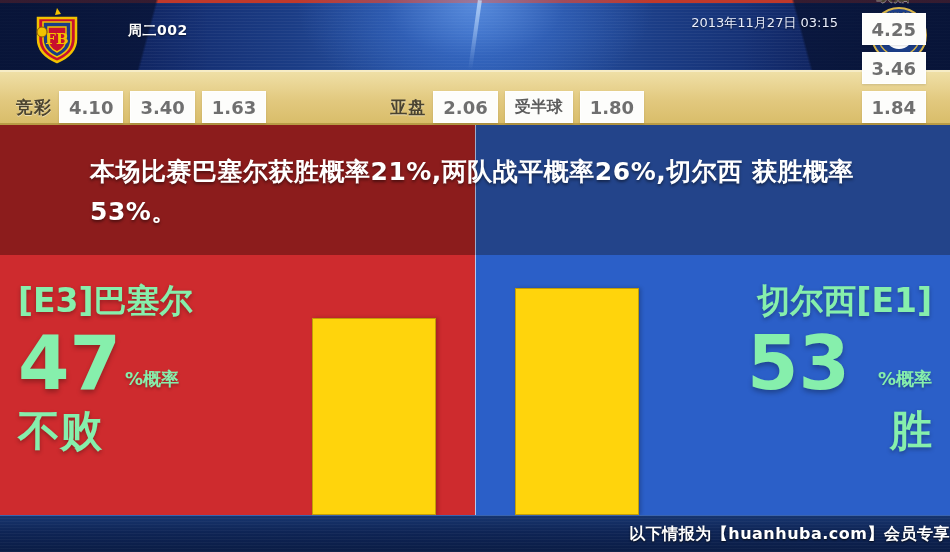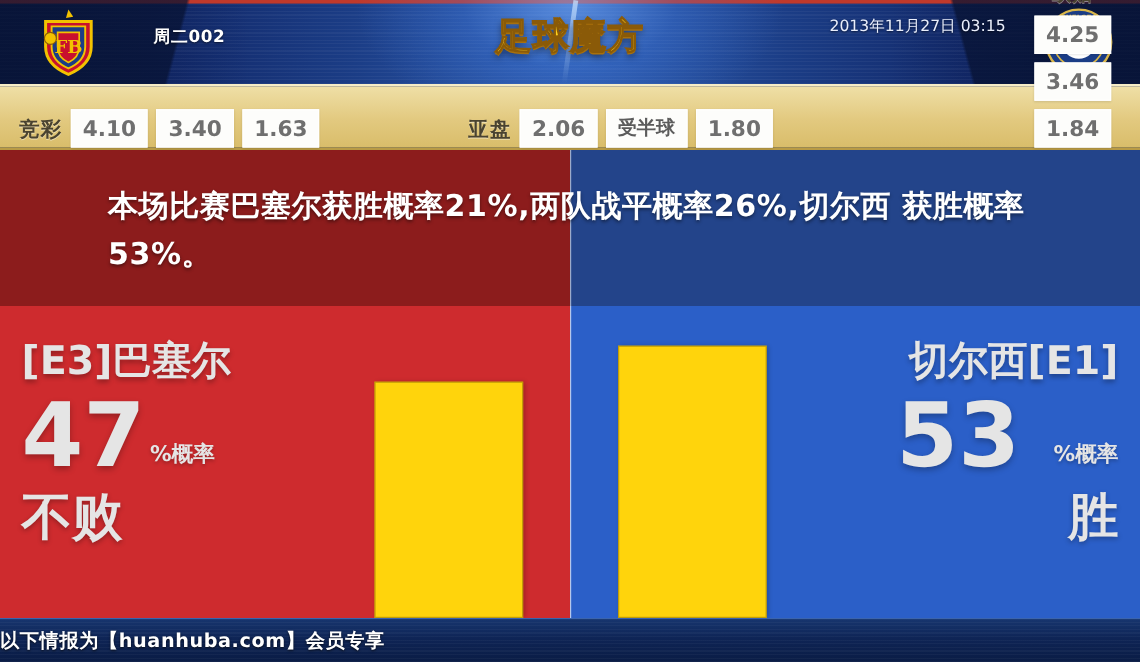--- a/index.html
+++ b/index.html
@@ -131,21 +131,21 @@
   .bar{
     position:absolute; width:124px;
     background:#ffd40c;
     border:1px solid rgba(120,90,0,.45);
     box-shadow:2px 0 4px rgba(0,0,0,.22);
   }
   .bar-left{  left:312px; top:318px; height:197px; }
   .bar-right{ left:515px; top:288px; height:227px; }
 
   
-  .team-block{ position:absolute; color:#e5e5e5; }
+  .team-block{ position:absolute; color:#86efac; }
   .team-left{  left:18px;  top:282px; width:290px; text-align:left; }
   .team-right{ right:18px; top:282px; width:290px; text-align:right; }
   .team-name{
     font-size:33px; font-weight:bold; line-height:38px; letter-spacing:0px;
     text-shadow:0 2px 4px rgba(0,0,0,.3);
     white-space:nowrap;
   }
   .prob-row{
     display:flex; align-items:flex-end; margin-top:6px;
   }
@@ -164,21 +164,21 @@
     font-size:42px; font-weight:bold; line-height:46px; margin-top:8px;
     text-shadow:0 2px 4px rgba(0,0,0,.3);
   }
 
   
   .footer{
     position:absolute; left:0; top:515px; width:950px; height:37px;
     background:
       repeating-linear-gradient(0deg, rgba(255,255,255,.035) 0 1px, transparent 1px 3px),
       linear-gradient(180deg,#17356e 0%, #0e2455 45%, #0a1c45 100%);
-    display:flex; align-items:center; justify-content:flex-start;
+    display:flex; align-items:center; justify-content:flex-end;
     border-top:1px solid #3b64ad;
   }
   .footer-text{
     color:#ffffff; font-size:16px; font-weight:bold; letter-spacing:.5px;
     text-shadow:0 1px 2px rgba(0,0,0,.75);
   }
 </style>
 </head>
 <body>
 
@@ -197,21 +197,20 @@
         <path d="M10 12 L48 12 L48 33 Q48 48 29 56 Q10 48 10 33 Z" fill="#c8102e" stroke="#f2c200" stroke-width="2.5"></path>
         <path d="M15 16 L43 16 L43 33 Q43 45 29 51 Q15 45 15 33 Z" fill="#1b3d86" stroke="#f2c200" stroke-width="1.6"></path>
         <path d="M20 21 L38 21 L38 33 Q38 42 29 46 Q20 42 20 33 Z" fill="#c8102e" stroke="#f2c200" stroke-width="1.4"></path>
         <text x="29" y="38" font-size="15" font-weight="bold" fill="#f2c200" text-anchor="middle" font-family="DejaVu Serif, serif">FB</text>
         <circle cx="14" cy="26" r="5" fill="#f2c200" stroke="#8a5a08" stroke-width="1"></circle>
       </svg>
     </div>
 
     <div class="match-label">周二002</div>
 
-    <div class="logo-center">足球魔方</div>
 
     <div class="kick-wrap">
       <div>2013年11月27日 03:15</div>
     </div>
 
     <div class="crest crest-right">
       <svg viewBox="0 0 58 58" width="58" height="58" aria-hidden="true">
         <circle cx="29" cy="29" r="27" fill="#1b3d86" stroke="#d9b64a" stroke-width="2"></circle>
         <circle cx="29" cy="29" r="21" fill="#1b3d86" stroke="#d9b64a" stroke-width="1.4"></circle>
         <circle cx="29" cy="29" r="14" fill="#ffffff"></circle>

